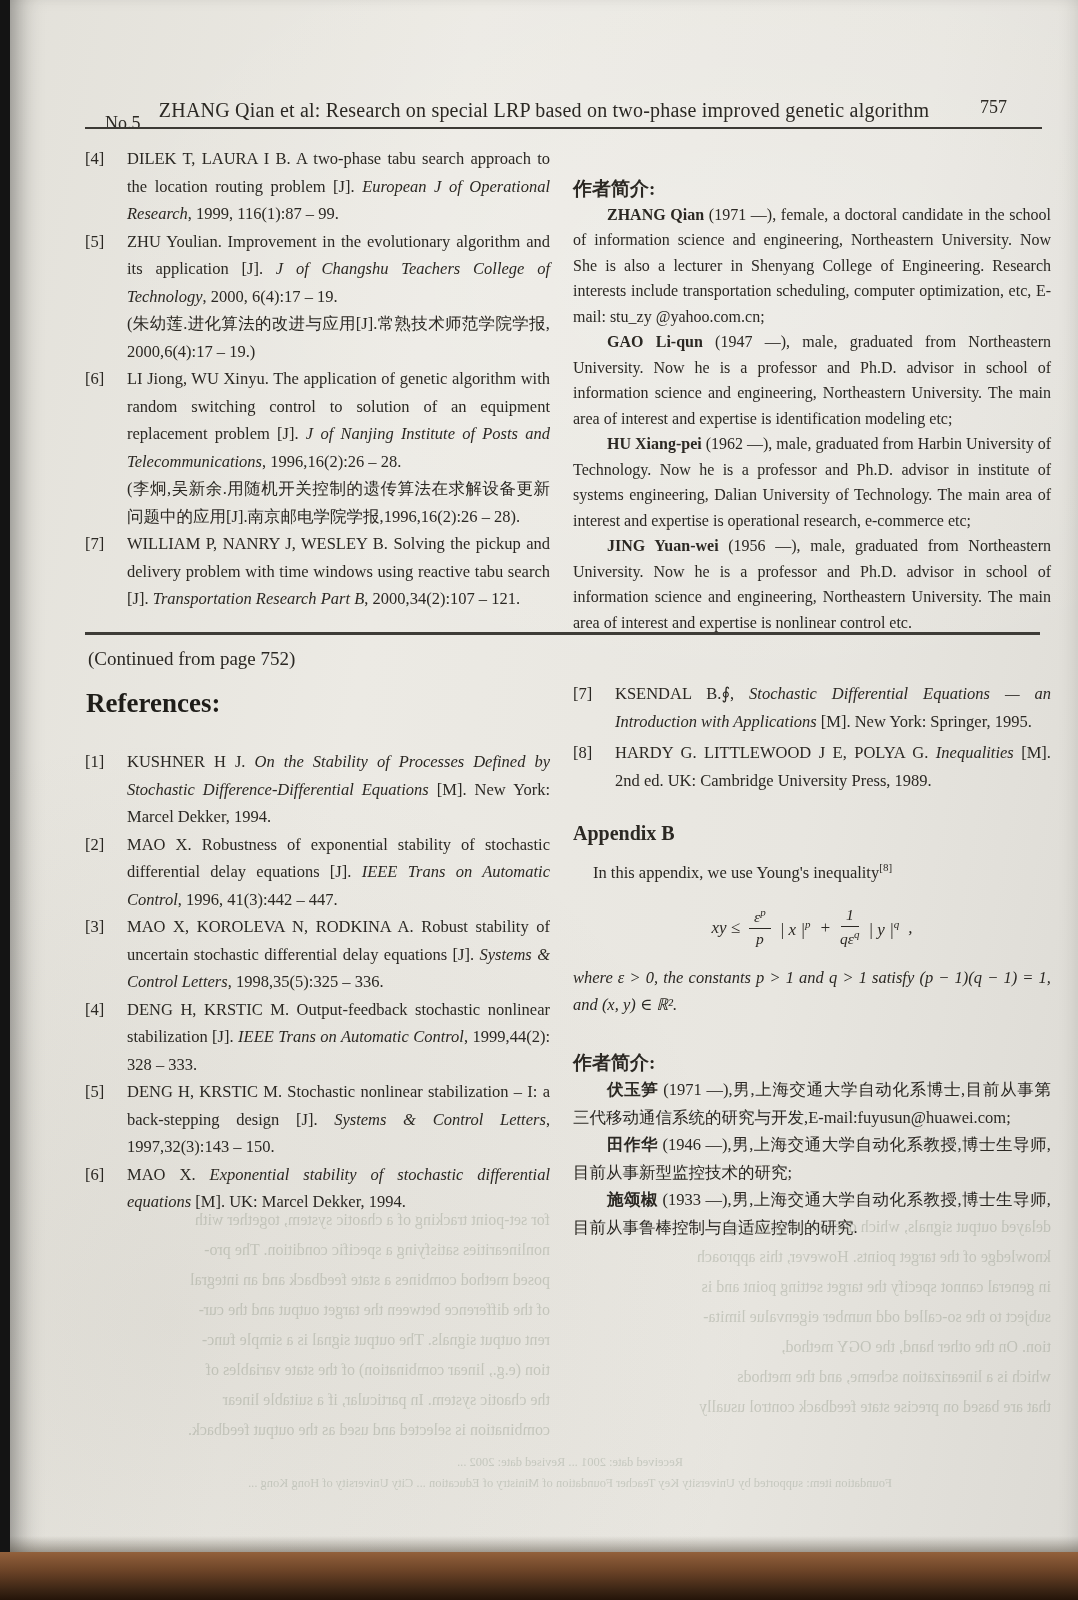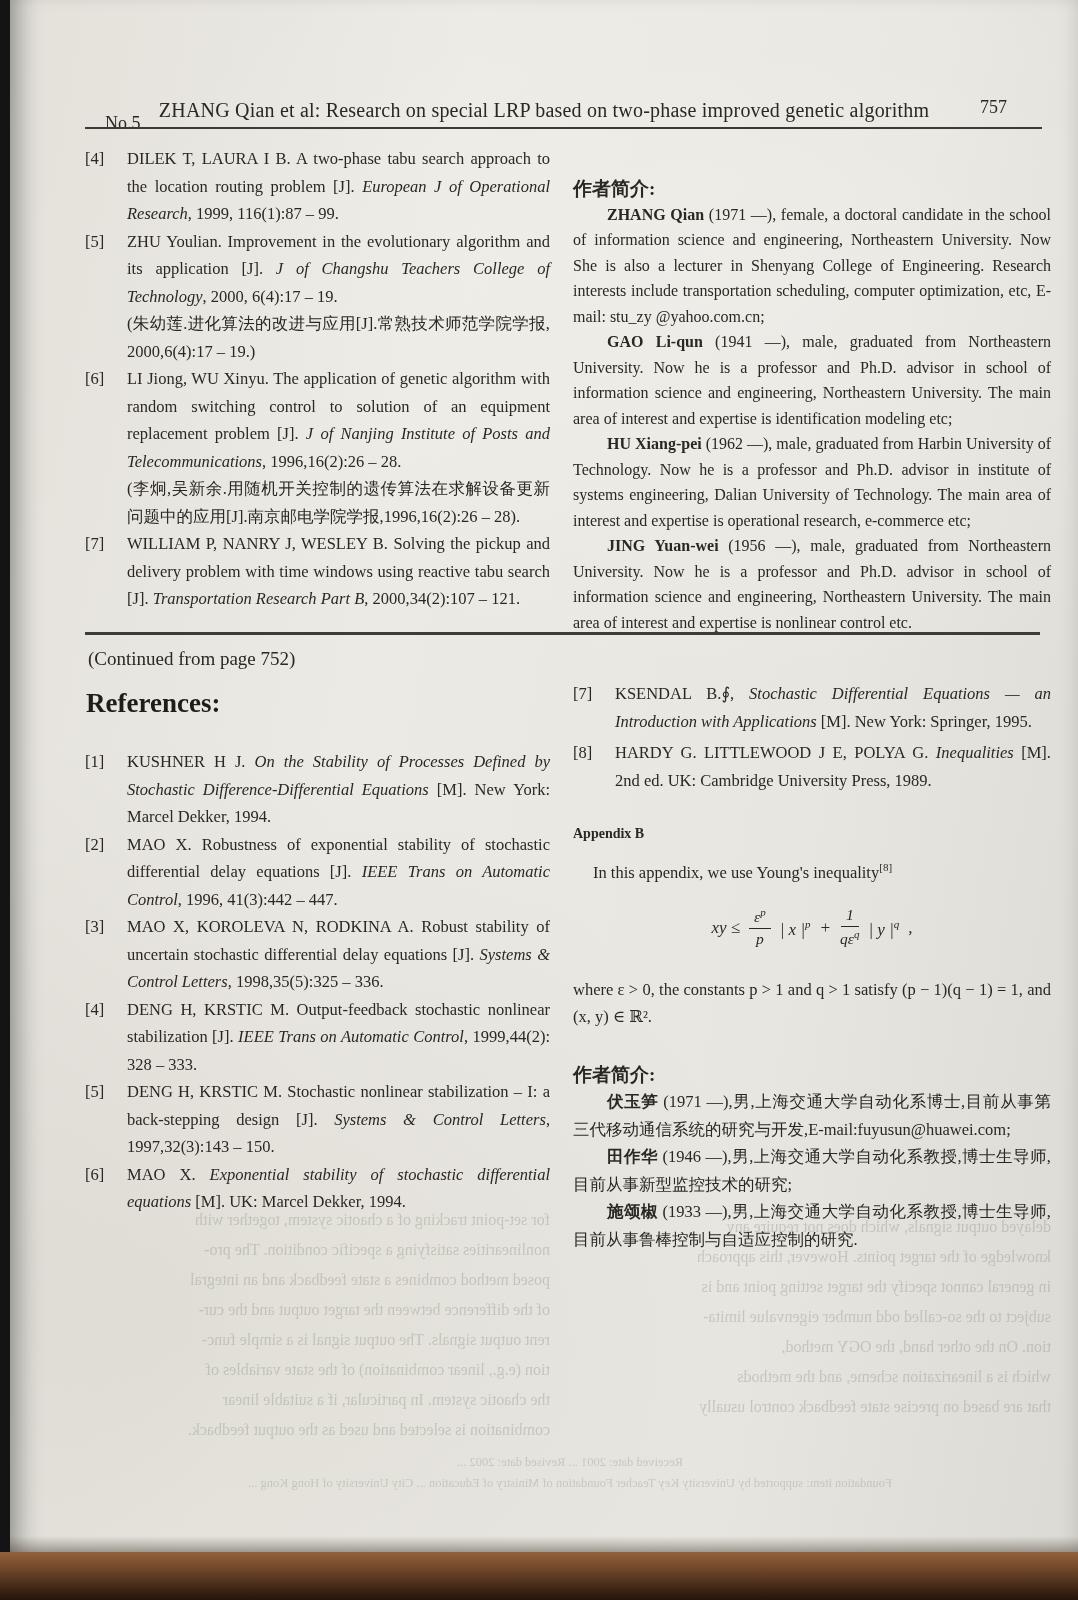--- a/index.html
+++ b/index.html
@@ -37,32 +37,32 @@
   .col-rt{left:563px;top:176px;width:478px;font-size:16px;line-height:25.5px;}
   .col-lb{left:75px;top:748px;width:465px;}
   .col-rb{left:563px;top:680px;width:478px;}
   .ref{position:relative;padding-left:42px;}
   .ref .lbl{position:absolute;left:0;top:0;}
   .bio{text-indent:34px;}
   .bio b{font-weight:bold;}
   .sec-head{font-weight:bold;font-size:19px;}
   .continued{position:absolute;left:78px;top:648px;font-size:19px;color:#2b2823;}
   .refs-head{position:absolute;left:76px;top:688px;font-size:27px;font-weight:bold;color:#1f1d19;}
-  .appendix-head{font-weight:bold;font-size:14px;margin-top:26px;}
+  .appendix-head{font-weight:bold;font-size:20px;margin-top:26px;}
   .appendix-intro{text-indent:20px;margin-top:6px;}
   sup{font-size:11px;}
   
   .formula{
     display:flex;align-items:center;justify-content:center;gap:9px;
     margin:14px 0 6px 0;font-style:italic;font-size:17px;min-height:56px;
   }
   .frac{display:inline-flex;flex-direction:column;align-items:center;line-height:1.2;font-size:15.5px;}
   .frac .num{border-bottom:1.4px solid #2b2823;padding:0 5px 1px 5px;}
   .frac .den{padding-top:1px;}
-  .where-p{margin-top:20px;}
+  .where-p{margin-top:8px;font-style:italic;}
   .cn-heading{font-weight:bold;font-size:19px;margin-top:30px;}
   
   .ghost{
     position:absolute;transform:scaleX(-1);
     color:#77816f;opacity:.30;filter:blur(.7px);
     text-align:justify;font-size:16px;line-height:30px;
   }
   .ghost-footer{
     position:absolute;transform:scaleX(-1);
     color:#72806f;opacity:.28;filter:blur(.6px);
@@ -92,21 +92,21 @@
       <span style="display:block">(李炯,吴新余.用随机开关控制的遗传算法在求解设备更新问题中的应用[J].南京邮电学院学报,1996,16(2):26 – 28).</span>
     </div>
     <div class="ref">
       <span class="lbl">[7]</span><span>WILLIAM P, NANRY J, WESLEY B. Solving the pickup and delivery problem with time windows using reactive tabu search [J]. </span><i>Transportation Research Part B</i><span>, 2000,34(2):107 – 121.</span>
     </div>
   </div>
 
   <div class="col col-rt">
     <div class="sec-head">作者简介:</div>
     <div class="bio"><b>ZHANG Qian</b><span>  (1971 —), female, a doctoral candidate in the school of information science and engineering, Northeastern University. Now She is also a lecturer in Shenyang College of Engineering. Research interests include transportation scheduling, computer optimization, etc, E-mail: stu_zy @yahoo.com.cn;</span></div>
-    <div class="bio"><b>GAO Li-qun</b><span>  (1941 —), male, graduated from Northeastern University. Now he is a professor and Ph.D. advisor in school of information science and engineering, Northeastern University. The main area of interest and expertise is identification modeling etc;</span></div>
+    <div class="bio"><b>GAO Li-qun</b><span>  (1947 —), male, graduated from Northeastern University. Now he is a professor and Ph.D. advisor in school of information science and engineering, Northeastern University. The main area of interest and expertise is identification modeling etc;</span></div>
     <div class="bio"><b>HU Xiang-pei</b><span>  (1962 —), male, graduated from Harbin University of Technology. Now he is a professor and Ph.D. advisor in institute of systems engineering, Dalian University of Technology. The main area of interest and expertise is operational research, e-commerce etc;</span></div>
     <div class="bio"><b>JING Yuan-wei</b><span>  (1956 —), male, graduated from Northeastern University. Now he is a professor and Ph.D. advisor in school of information science and engineering, Northeastern University. The main area of interest and expertise is nonlinear control etc.</span></div>
   </div>
 
   <div class="mid-rule"></div>
 
   <div class="continued">(Continued from page 752)</div>
   <div class="refs-head">References:</div>
 
   <div class="col col-lb">

